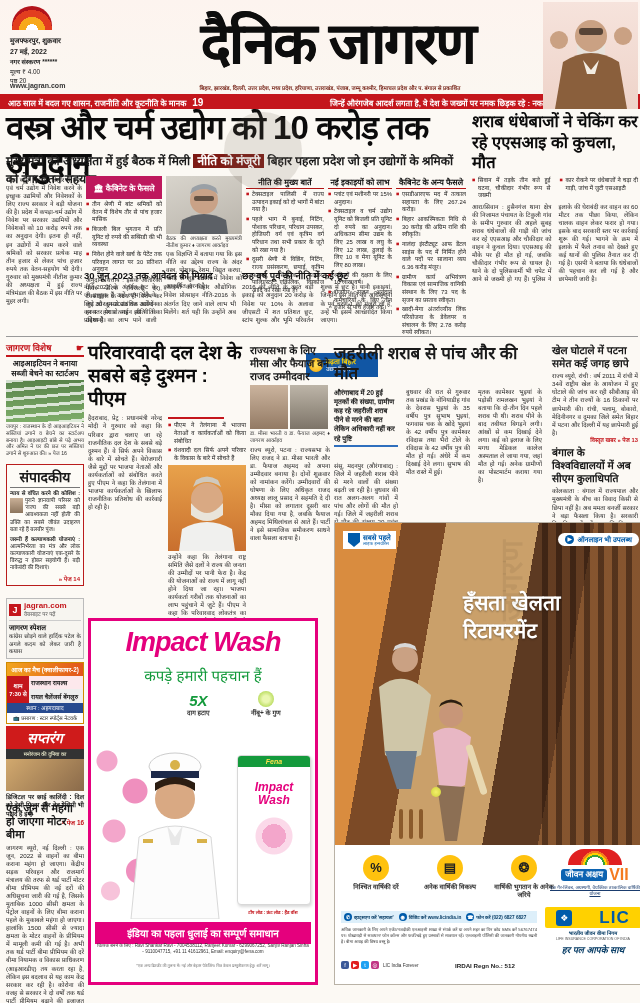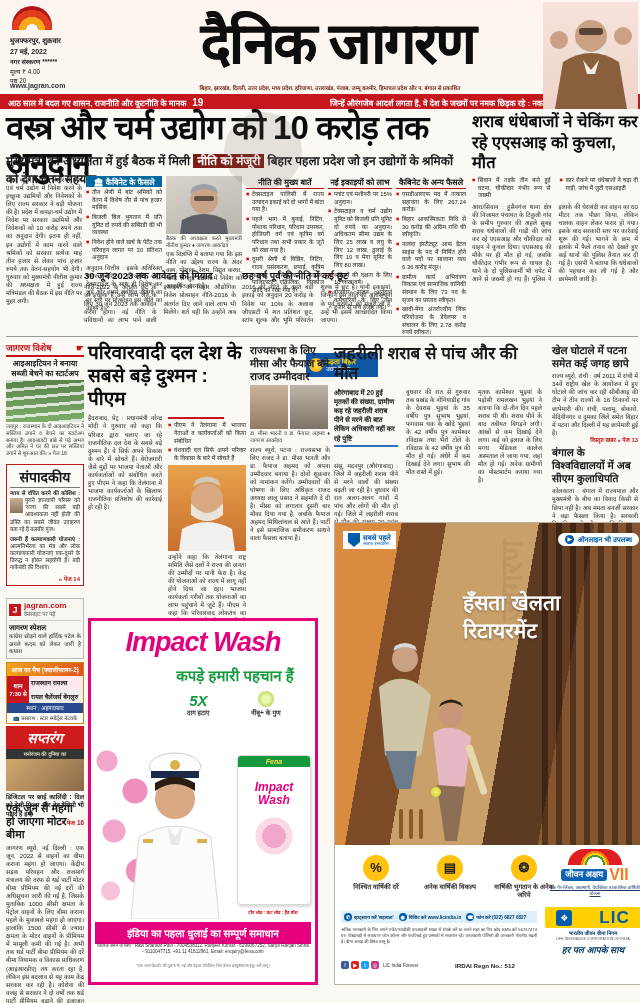--- a/index.html
+++ b/index.html
@@ -21,21 +21,21 @@
   .mh-states{left:130px;top:84px;width:400px;font-size:5.6px;font-weight:bold;color:#7a2a1e;text-align:center;}
   #redstrip{left:0;top:94px;width:640px;height:15px;background:#c4161c;color:#fff;z-index:5;}
   #redstrip .t{position:absolute;top:3px;font-size:8px;font-weight:bold;white-space:nowrap;}
   #redstrip .pg{font-size:10px;font-weight:900;margin-left:6px;}
   
   #lead-headline{left:6px;top:110px;width:462px;font-size:33px;font-weight:900;letter-spacing:-1px;line-height:1.1;color:#0b0b0b;}
   #lead-sub{left:6px;top:152px;width:462px;font-size:12px;font-weight:bold;line-height:1.5;}
   #lead-sub .hl{background:#7d1a14;color:#fff;padding:0 4px;}
   #lead-cols{left:6px;top:176px;width:460px;height:158px;}
   .lc{position:absolute;top:0;overflow:hidden;}
-  .boxhead{background:#0369a1;color:#fff;font-size:8px;font-weight:bold;text-align:center;padding:0 1px;}
+  .boxhead{background:#be185d;color:#fff;font-size:8px;font-weight:bold;text-align:center;padding:6px 1px;}
   .kphead{font-size:8px;font-weight:900;text-align:center;border-bottom:1px solid #b31212;padding-bottom:1px;margin-bottom:2px;color:#111;}
   ul.bl{margin:2px 0 0;padding:0;list-style:none;font-size:5.9px;line-height:1.3;text-align:justify;}
   ul.bl li{position:relative;padding-left:6px;margin-bottom:2px;}
   ul.bl li::before{content:"◼";position:absolute;left:0;top:0;font-size:4px;color:#c4161c;}
   .photo{background:linear-gradient(160deg,#d8d4cc,#b9b4ab);position:relative;overflow:hidden;}
   .cap{font-size:5.3px;line-height:1.25;color:#333;margin-top:1px;text-align:justify;}
   .growing{left:306px;top:353px;width:72px;height:24px;background:#1156a4;color:#fff;display:flex;align-items:center;gap:3px;padding:0 3px;box-sizing:border-box;}
   .growing .sun2{width:14px;height:14px;border-radius:50%;background:radial-gradient(#ffe259,#f4a000);flex:0 0 auto;}
   .growing .g1{font-size:7px;font-weight:900;color:#ffd100;line-height:1.1;}
   .growing .g2{font-size:6px;color:#fff;line-height:1.1;}
@@ -95,21 +95,21 @@
   #poison h2{margin:0;font-size:17px;font-weight:900;line-height:1.2;}
   .po-sub{font-size:6.8px;font-weight:bold;line-height:1.35;border-bottom:2px solid #2f6fbd;padding-bottom:2px;}
   #sports{left:552px;top:344px;width:86px;}
   #sports h3,#bengal h3{margin:0 0 2px;font-size:10.5px;font-weight:900;line-height:1.25;}
   .more{font-size:5.8px;font-weight:bold;color:#222;text-align:right;}
   .more b{color:#c4161c;}
   #bengal{left:552px;top:446px;width:86px;}
   
   #impact{left:88px;top:618px;width:230px;height:367px;background:#fff;border:3px solid #e5007d;box-sizing:border-box;overflow:hidden;}
   .iw-brand{position:absolute;left:0;top:6px;width:100%;text-align:center;font-size:27px;font-weight:900;font-style:italic;color:#e5007d;letter-spacing:-1px;}
-  .iw-tag{position:absolute;left:0;top:44px;width:100%;text-align:center;font-size:15px;font-weight:700;color:#149a3c;padding-left:32px;}
+  .iw-tag{position:absolute;left:0;top:44px;width:100%;text-align:center;font-size:15px;font-weight:400;color:#149a3c;}
   .iw-claim1{position:absolute;left:96px;top:72px;text-align:center;}
   .iw-5x{font-size:15px;font-weight:900;font-style:italic;color:#149a3c;line-height:1;}
   .iw-small{font-size:6.5px;font-weight:bold;color:#333;}
   .iw-claim2{position:absolute;left:160px;top:70px;text-align:center;}
   .iw-lime{width:16px;height:16px;border-radius:50%;background:radial-gradient(#eaf7b0 30%,#9ccc2e);margin:0 auto 1px;}
   .iw-flowers{position:absolute;left:2px;top:100px;width:70px;height:200px;
       background:radial-gradient(circle at 20% 20%,#f3a6cb 0 10px,transparent 11px),
                  radial-gradient(circle at 60% 35%,#ef8fbe 0 12px,transparent 13px),
                  radial-gradient(circle at 30% 55%,#f3a6cb 0 11px,transparent 12px),
                  radial-gradient(circle at 65% 75%,#ef8fbe 0 12px,transparent 13px),

